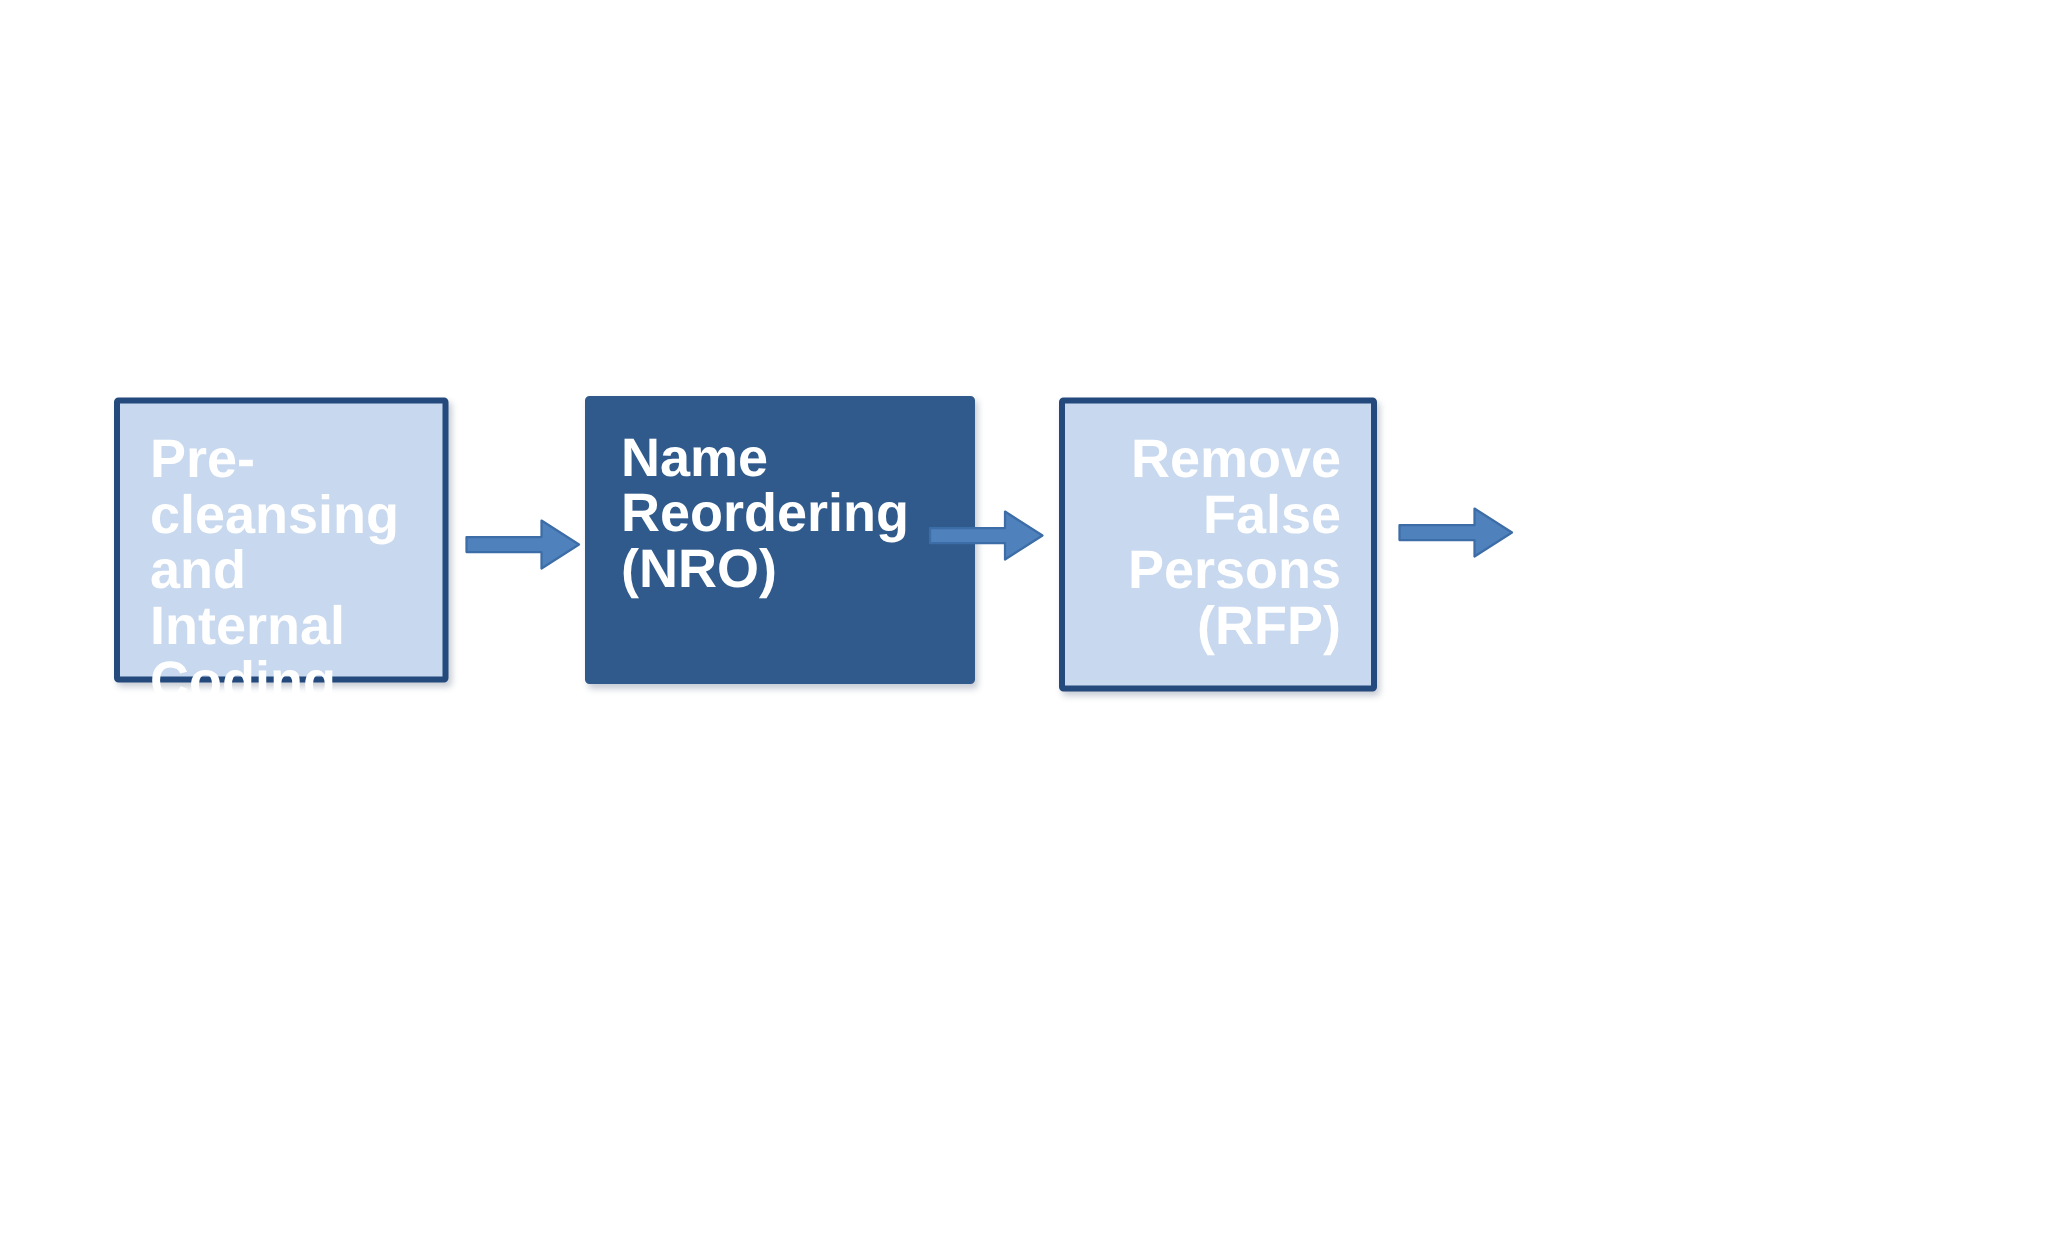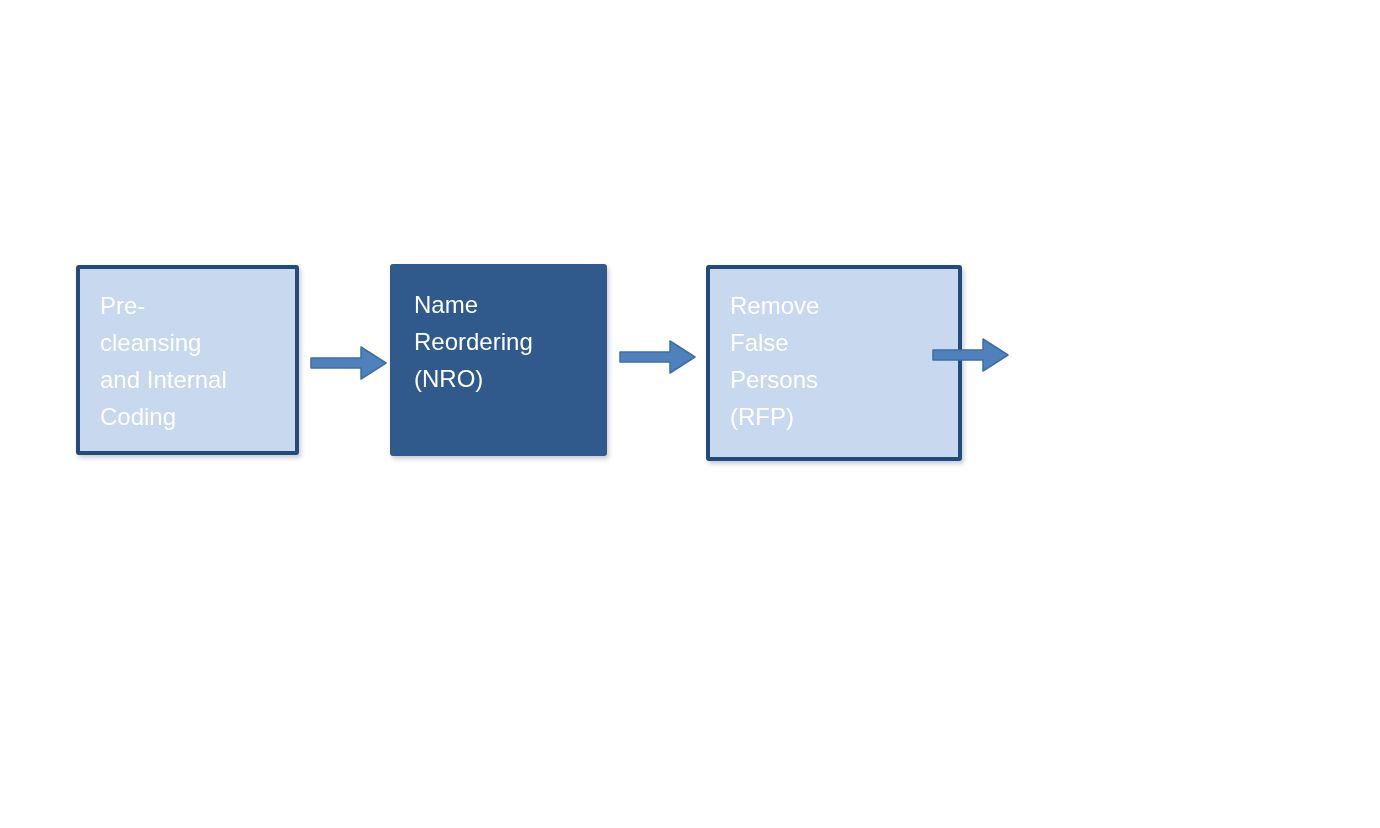--- a/index.html
+++ b/index.html
@@ -25,27 +25,27 @@
     padding: 18px 20px;
   }
   .step-box.dark {
     background: var(--box-fill-dark);
     border-color: var(--box-fill-dark);
   }
   .step-label {
     display: block;
     white-space: pre-line;
     color: var(--text, #ffffff);
-    font-size: 24px;
+    font-size: 36px;
     line-height: 37px;
-    font-weight: 400;
+    font-weight: 700;
   }
   .box-1 { left: 76px;   top: 265px; width: 223px; height: 190px; }
-  .box-2 { left: 390px;  top: 264px; width: 217px; height: 192px; }
-  .box-3 { left: 706px;  top: 265px; width: 256px; height: 196px; }
+  .box-2 { left: 390px;  top: 264px; width: 260px; height: 192px; }
+  .box-3 { left: 706px;  top: 265px; width: 212px; height: 196px; text-align: right; }
   .box-4 { left: 1020px; top: 264px; width: 277px; height: 266px; }
   .flow-arrow {
     position: absolute;
     width: 78px;
     height: 36px;
   }
   .flow-arrow polygon {
     fill: var(--arrow-fill);
     stroke: var(--arrow-stroke);
     stroke-width: 1.5;

